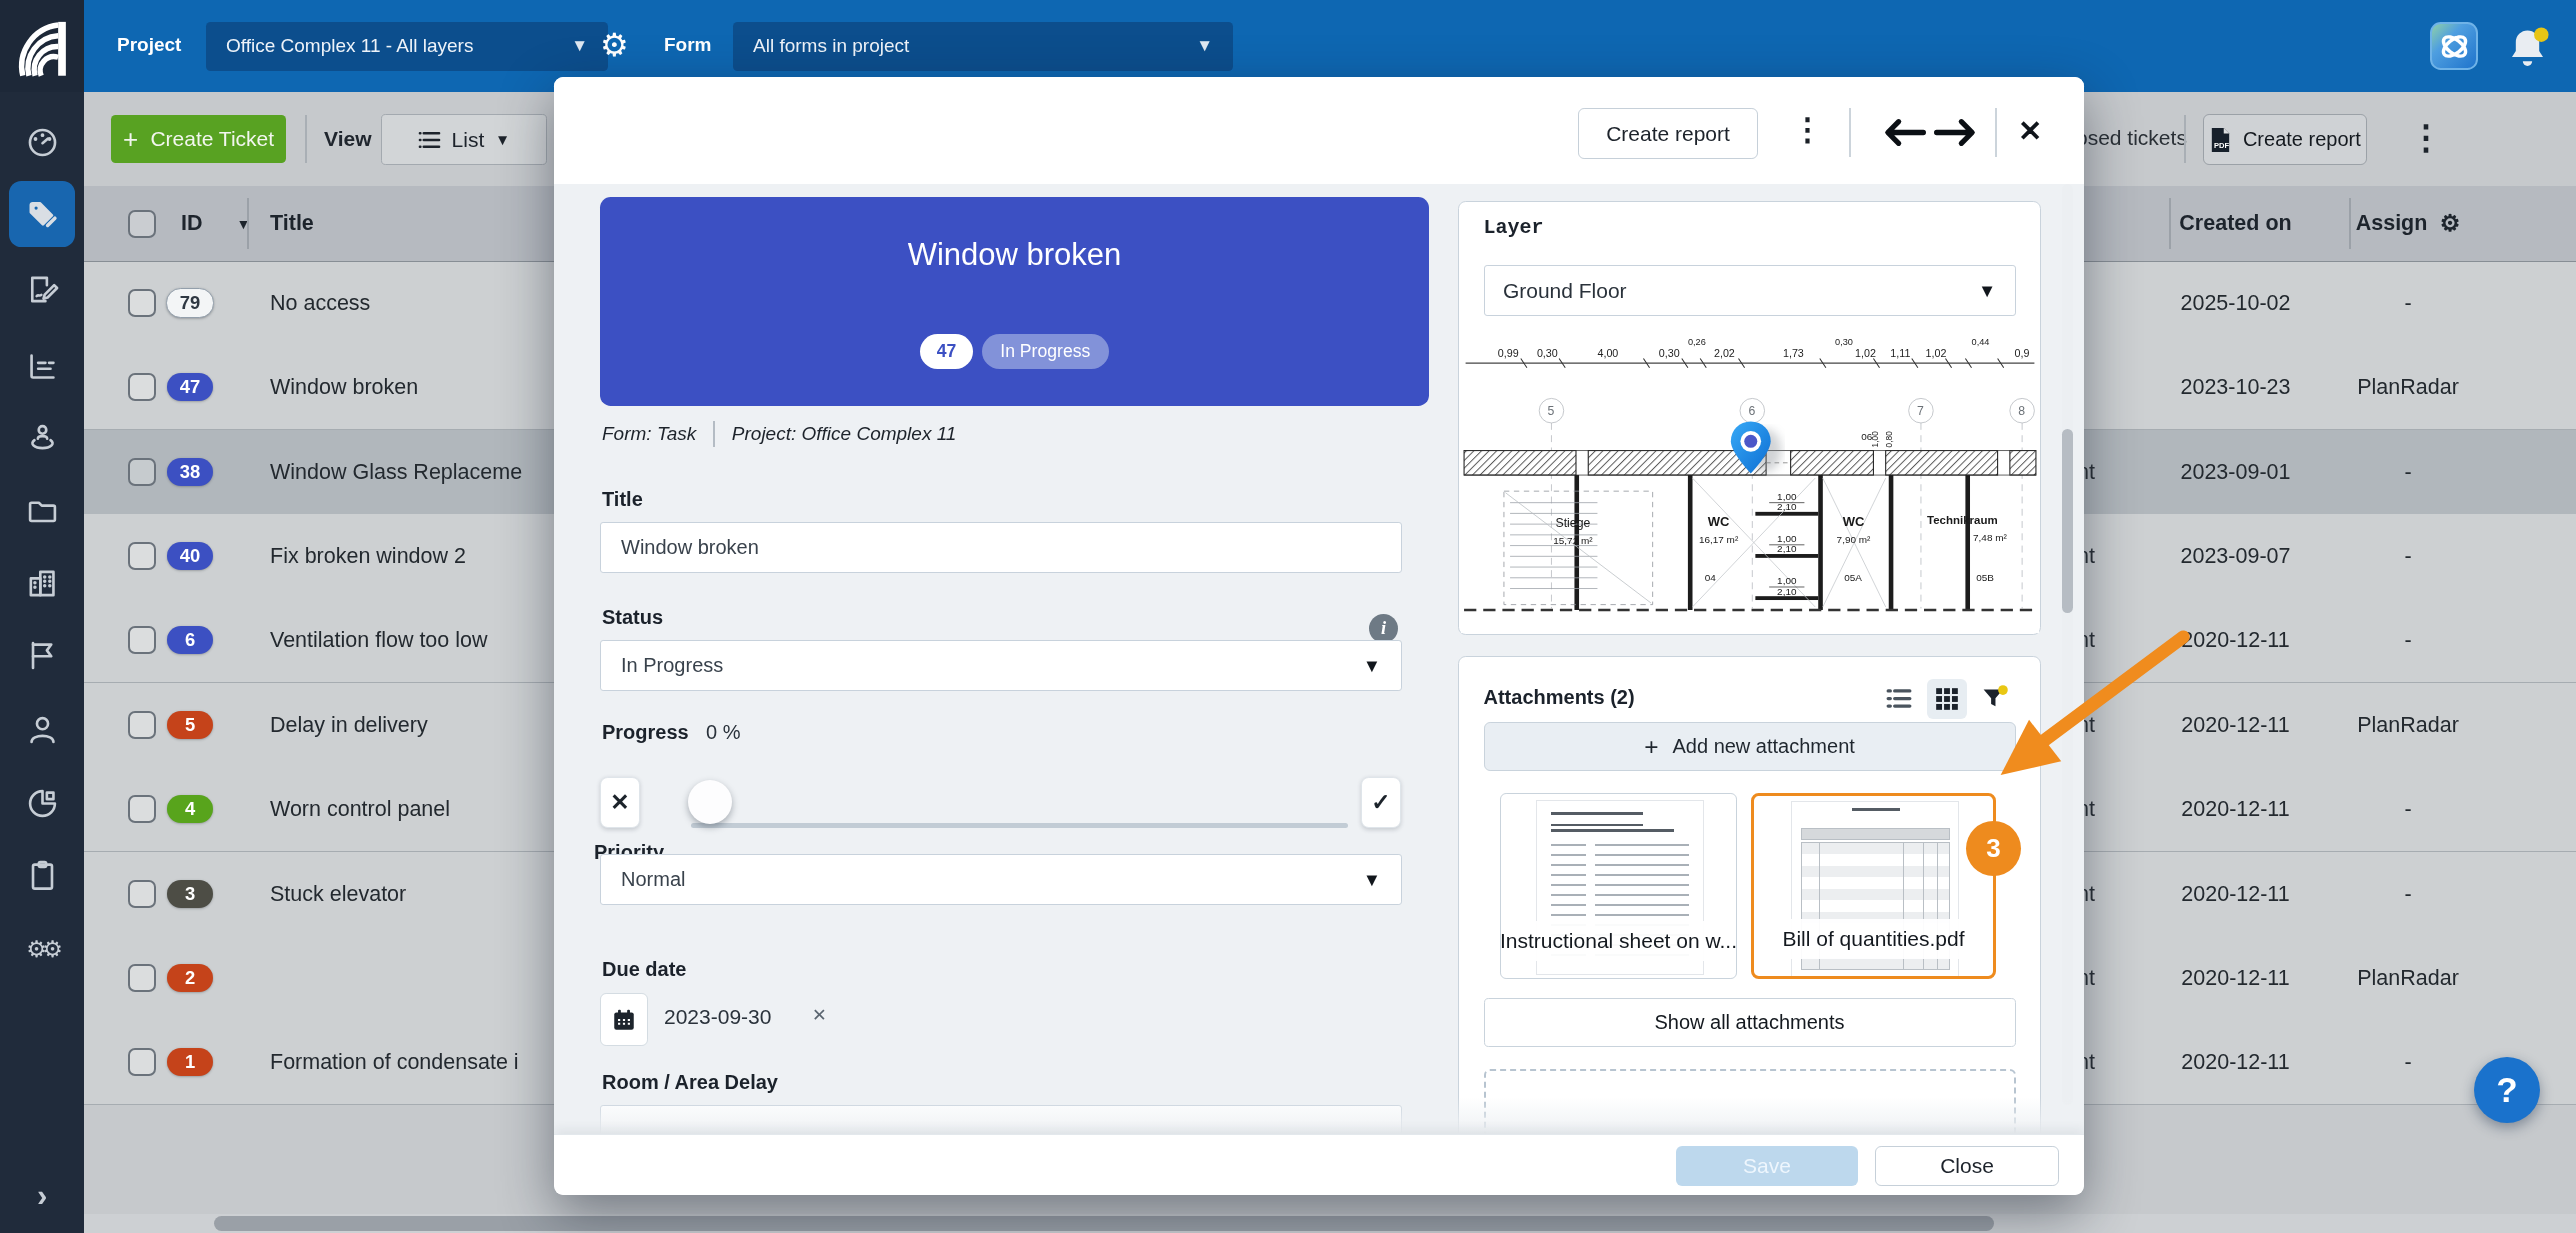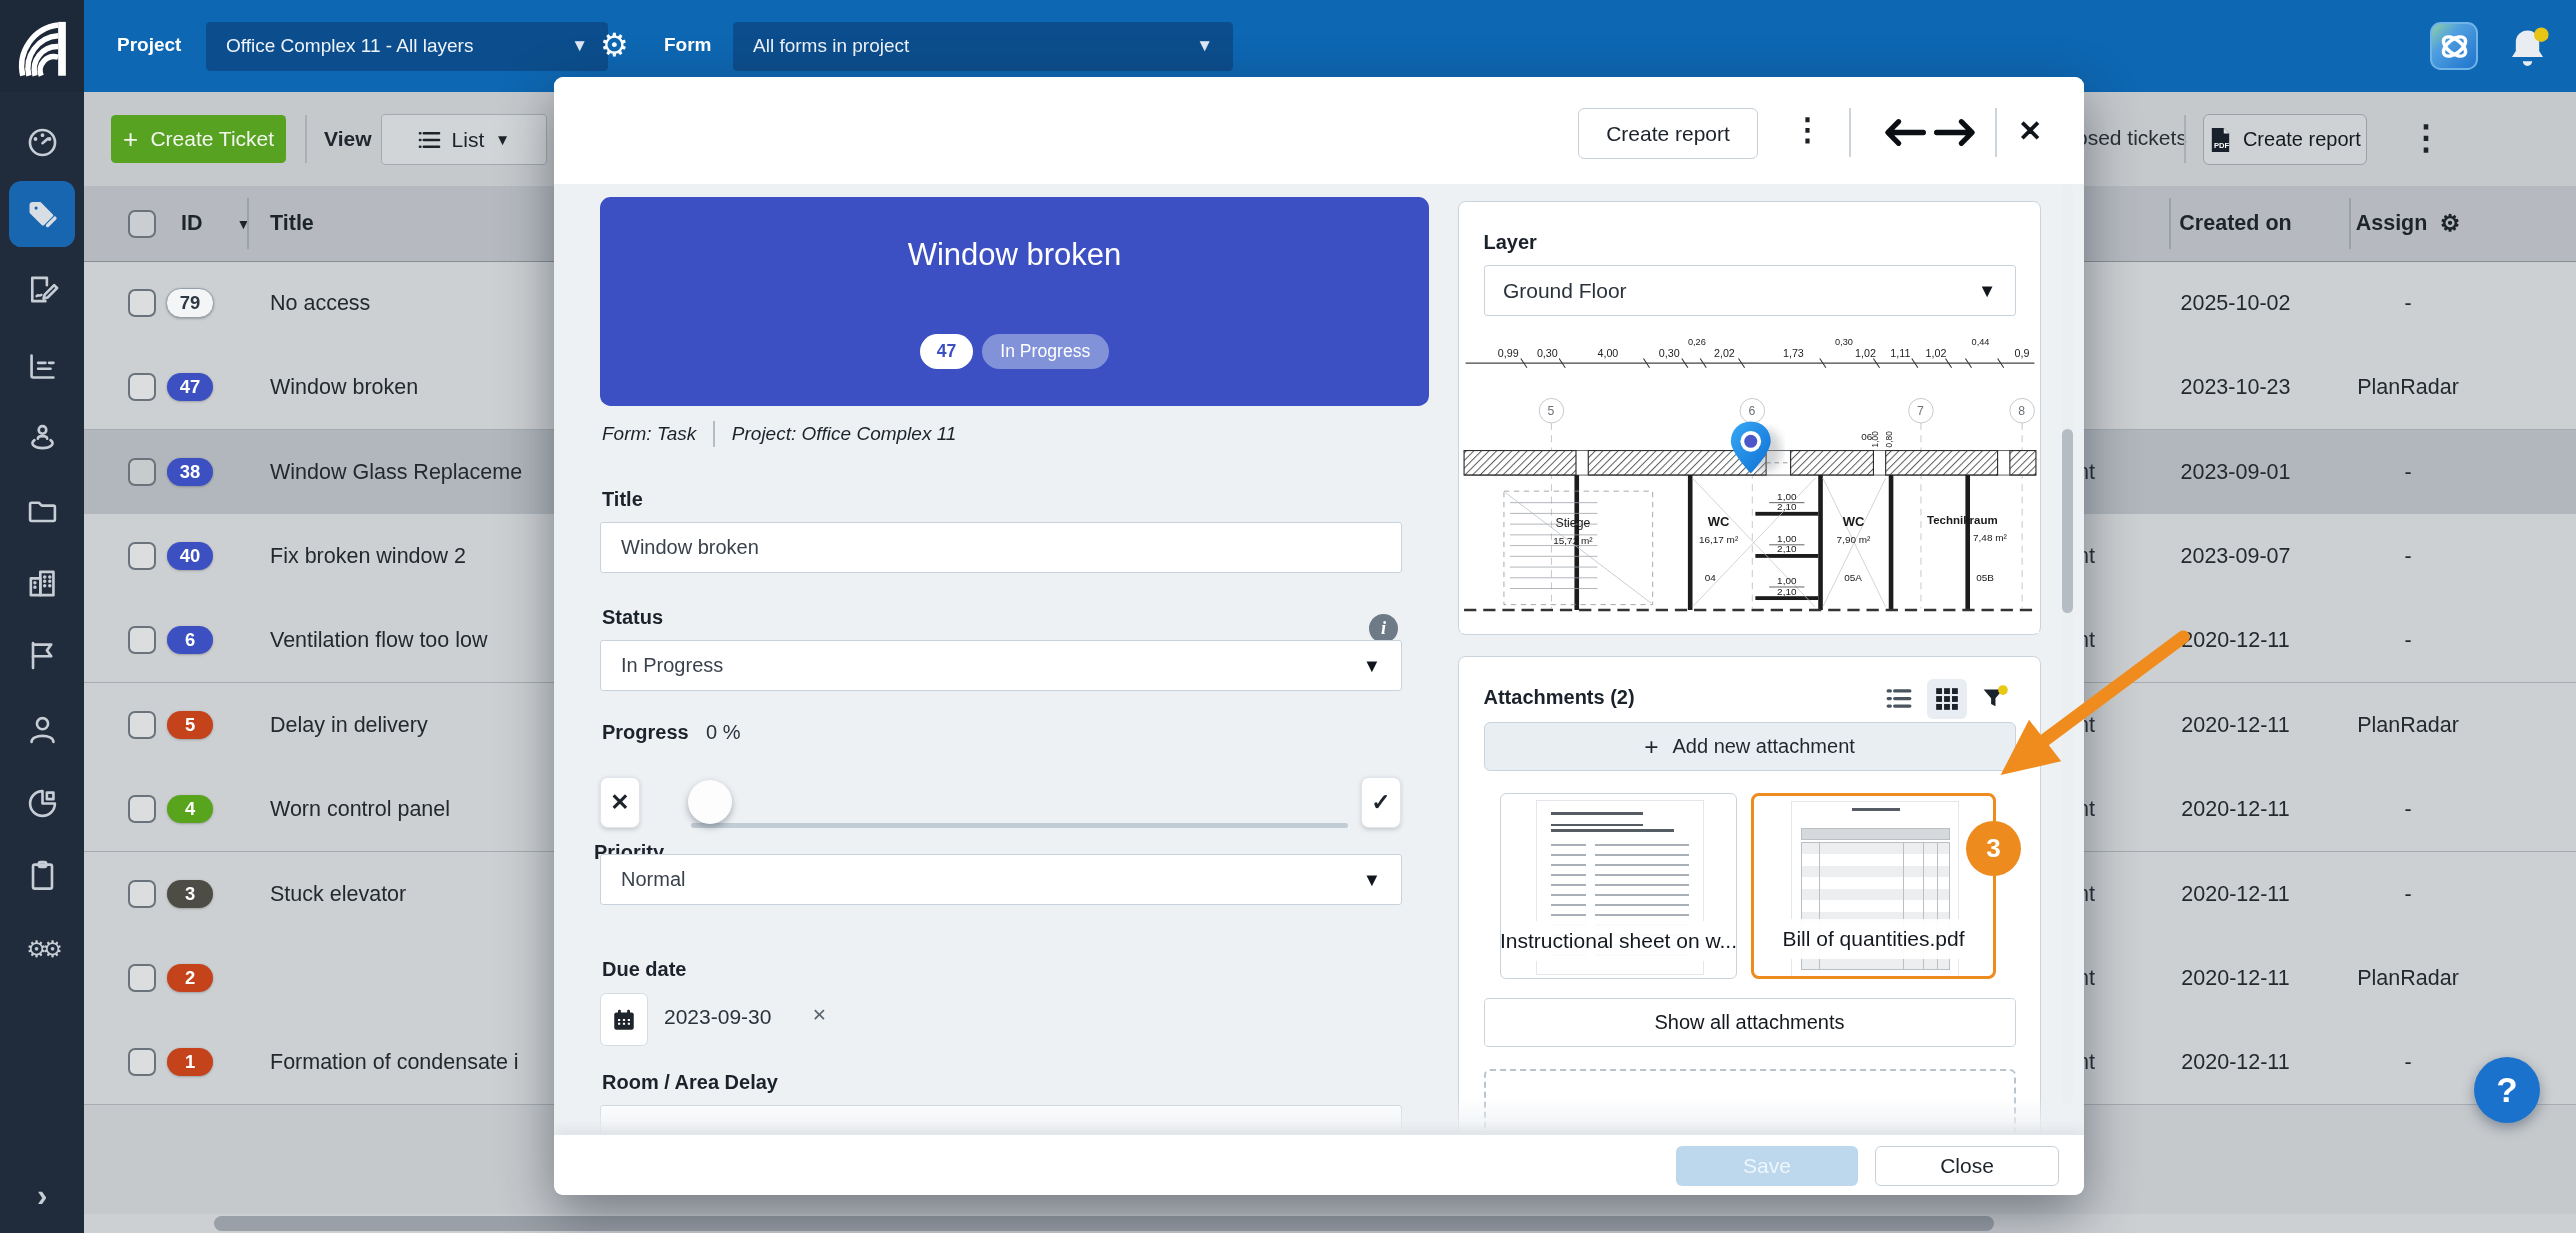--- a/index.html
+++ b/index.html
@@ -484,21 +484,21 @@
         <path d="M6.5 12 h2 M11 12 h2 M15.5 12 h2 M6.5 15.5 h2 M11 15.5 h2 M15.5 15.5 h2" stroke="#fff" stroke-width="1.8"></path>
       </svg>
     </div>
     <span id="date-text">2023-09-30</span>
     <span id="date-clear" able="true">✕</span>
 
     <span class="flabel" style="left:48px;top:994px;">Room / Area Delay</span>
     <div class="finput" style="top:1028px;"></div>
 
     <div class="rcard" style="top:124px;height:434px;">
-      <span class="rc-label" style="top:29px;">Layer</span>
+      <span class="rc-label" style="top:14px;font-family:Liberation Mono, monospace;">Layer</span>
       <div class="rc-select" style="top:63px;text-align:center;">
         <span>Ground Floor</span>
         <span class="caret">▼</span>
       </div>
 
       <svg style="position:absolute;left:1.5px;top:132px;" width="578" height="299" viewBox="0 0 754 390">
         <defs>
           <pattern id="hat" width="7" height="7" patternTransform="rotate(45)" patternUnits="userSpaceOnUse">
             <rect width="7" height="7" fill="#fff"></rect>
             <line x1="0" y1="0" x2="0" y2="7" stroke="#5a5a5a" stroke-width="2.6"></line>

